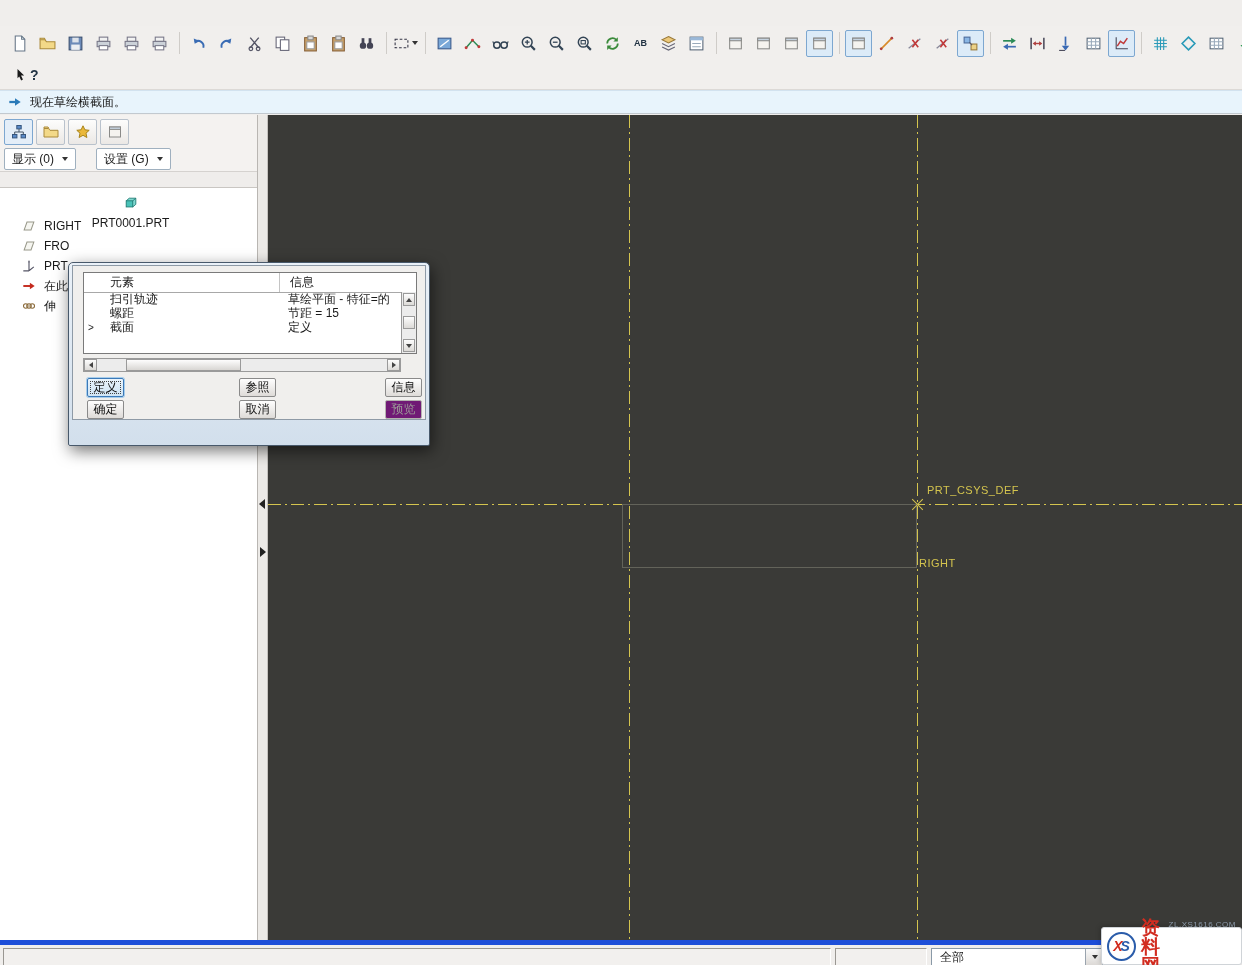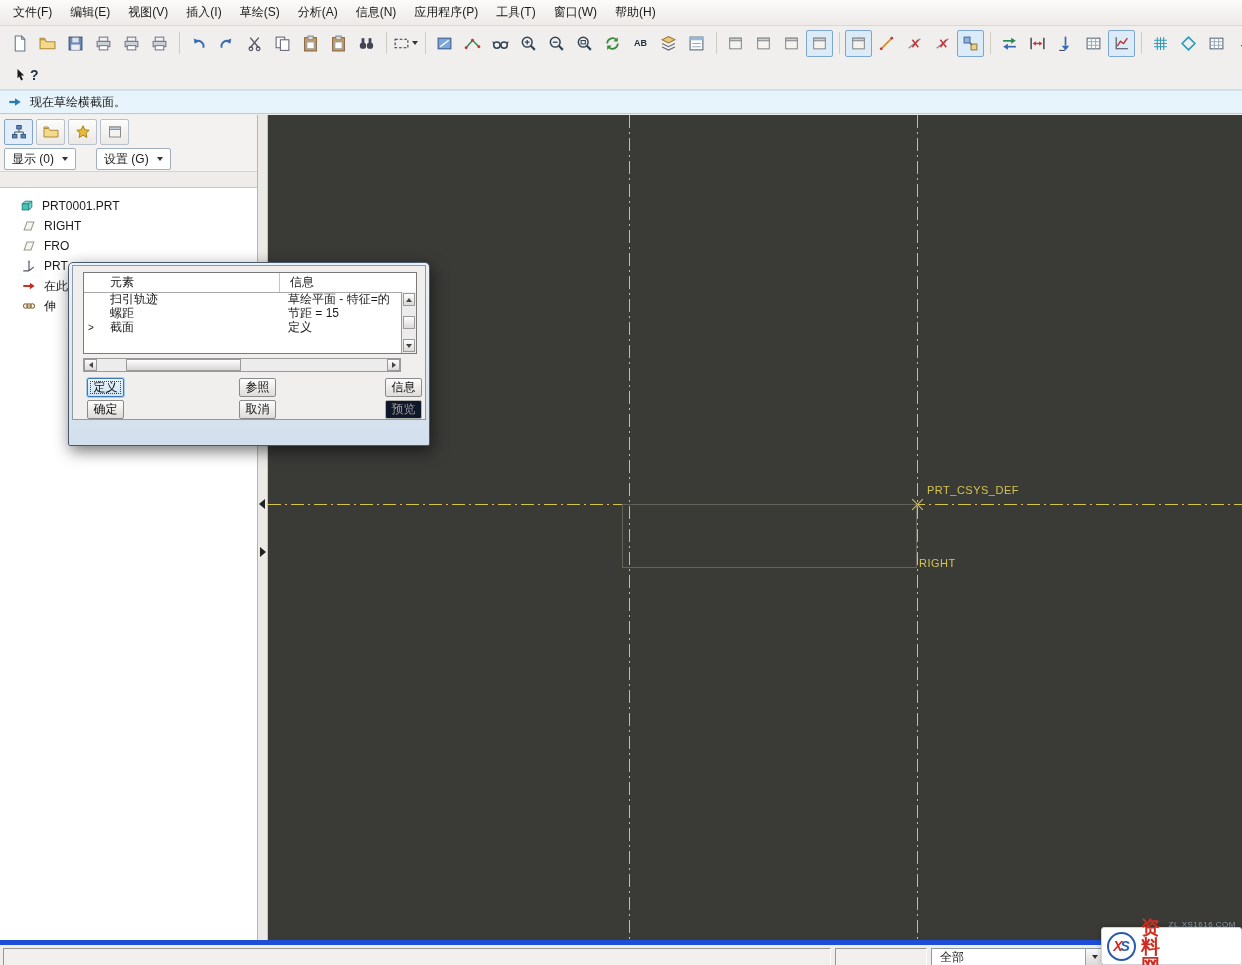--- a/index.html
+++ b/index.html
@@ -76,21 +76,21 @@
   .tri-l{width:0;height:0;border-top:3.5px solid transparent;border-bottom:3.5px solid transparent;border-right:4.5px solid #444}
   .tri-r{width:0;height:0;border-top:3.5px solid transparent;border-bottom:3.5px solid transparent;border-left:4.5px solid #444}
   .hscroll{position:absolute;left:10px;top:92px;width:318px;height:14px;background:#ececec;border:1px solid #9a9a9a;box-sizing:border-box}
   .hs-btn{position:absolute;top:0;width:13px;height:12px;background:linear-gradient(#fdfdfd,#dcdad7);border:1px solid #9a9a9a;box-sizing:border-box;display:flex;align-items:center;justify-content:center}
   .hs-left{left:0}.hs-right{right:0}
   .hs-thumb{position:absolute;left:42px;top:0;width:115px;height:12px;background:linear-gradient(#fdfdfd,#d8d6d3);border:1px solid #9a9a9a;box-sizing:border-box}
   .dlgbtn{position:absolute;width:37px;height:19px;font-size:12px;font-family:inherit;display:flex;align-items:center;justify-content:center;background:linear-gradient(#fefefe,#dedbd8);border:1px solid #8a8a8a;border-radius:2px;padding:0;color:#111}
   .b-define{left:14px;top:112px}.b-refs{left:166px;top:112px}.b-info{left:312px;top:112px}
   .b-ok{left:14px;top:134px}.b-cancel{left:166px;top:134px}.b-preview{left:312px;top:134px}
   .focused{border-color:#3b79b8;box-shadow:0 0 0 1px #a8cdea;outline:1px dotted #444;outline-offset:-4px;background:linear-gradient(#eaf4fc,#cfe4f4)}
-  .disabled{color:#9a9996;background:#0f172a;border-color:#b5b3b0}
+  .disabled{color:#9a9996;background:#701a75;border-color:#b5b3b0}
   
   .statusbar{position:absolute;left:0;top:940px;width:100%;height:25px;background:#f0eeec;border-top:5px solid #1d4ed8;box-sizing:border-box}
   .sb-cell{position:absolute;top:3px;height:18px;border:1px solid;border-color:#9a9792 #fff #fff #9a9792;background:#f2f0ee;box-sizing:border-box}
   .sb-cell1{left:3px;width:828px}
   .sb-cell2{left:835px;width:92px}
   .sb-combo{position:absolute;left:931px;top:3px;width:172px;height:18px;background:#fff;border:1px solid #8a9aa8;display:flex;align-items:center;justify-content:space-between;padding-left:8px;box-sizing:border-box}
   .sb-combo-btn{width:17px;height:100%;background:linear-gradient(#fafafa,#dcd9d6);border-left:1px solid #9aa4ae;display:flex;align-items:center;justify-content:center;box-sizing:border-box}
   
   .watermark{position:absolute;right:0;top:927px;width:141px;height:38px;background:#fff;border:1px solid #d0d4d8;border-radius:3px;box-shadow:-1px -1px 5px rgba(0,0,0,.2);display:flex;align-items:center;padding:2px 5px;box-sizing:border-box;gap:5px;z-index:60}
   .wm-circle{width:29px;height:29px;border-radius:50%;border:2px solid #2a5caa;display:flex;align-items:center;justify-content:center;font-weight:bold;font-style:italic;box-sizing:border-box;flex:0 0 29px}
@@ -287,33 +287,20 @@
     <symbol id="s-msgarrow" viewBox="0 0 16 16">
           <path d="M1.5 8H8" stroke="#2a7ab8" stroke-width="2.6"></path>
           <path d="M14.5 8L8 3.6v8.8z" fill="#2a7ab8"></path>
         </symbol>
     <symbol id="s-cursor" viewBox="0 0 16 16">
           <path d="M4 1l7.6 7.6H8l2.2 4.6-2 1L6 9.6 4 11.6z" fill="#1a1a1a"></path>
         </symbol>
   </defs>
     </svg>
 
-  <div class="menubar">
-      <span class="menu-item">文件(F)</span>
-      <span class="menu-item">编辑(E)</span>
-      <span class="menu-item">视图(V)</span>
-      <span class="menu-item">插入(I)</span>
-      <span class="menu-item">草绘(S)</span>
-      <span class="menu-item">分析(A)</span>
-      <span class="menu-item">信息(N)</span>
-      <span class="menu-item">应用程序(P)</span>
-      <span class="menu-item">工具(T)</span>
-      <span class="menu-item">窗口(W)</span>
-      <span class="menu-item">帮助(H)</span>
-    </div>
 
   <div class="toolbar">
       <span class="tbtn">
         <svg viewBox="0 0 16 16">
           <use href="#s-page"></use>
         </svg>
       </span>
       <span class="tbtn">
         <svg viewBox="0 0 16 16">
           <use href="#s-folder"></use>
@@ -571,21 +558,21 @@
         <span>显示 (0)</span>
         <span class="dd-arrow"></span>
       </span>
       <span class="ddbtn">
         <span>设置 (G)</span>
         <span class="dd-arrow"></span>
       </span>
     </div>
     <div class="panelgap"></div>
     <div class="treewrap">
-        <div class="trow" style="padding-left: 20px;">
+        <div class="trow" style="padding-left: 4px; flex-direction: column;">
           <svg viewBox="0 0 16 16">
             <use href="#s-cube"></use>
           </svg>
           <span class="tlabel">PRT0001.PRT</span>
         </div>
         <div class="trow" style="padding-left: 22px;">
           <svg viewBox="0 0 16 16">
             <use href="#s-plane"></use>
           </svg>
           <span class="tlabel">RIGHT</span>

